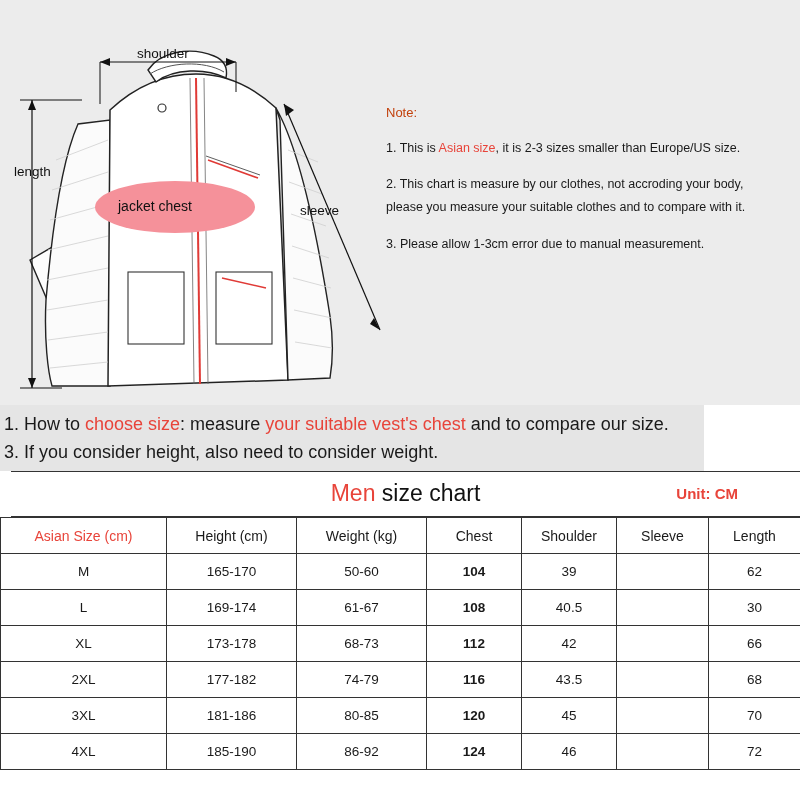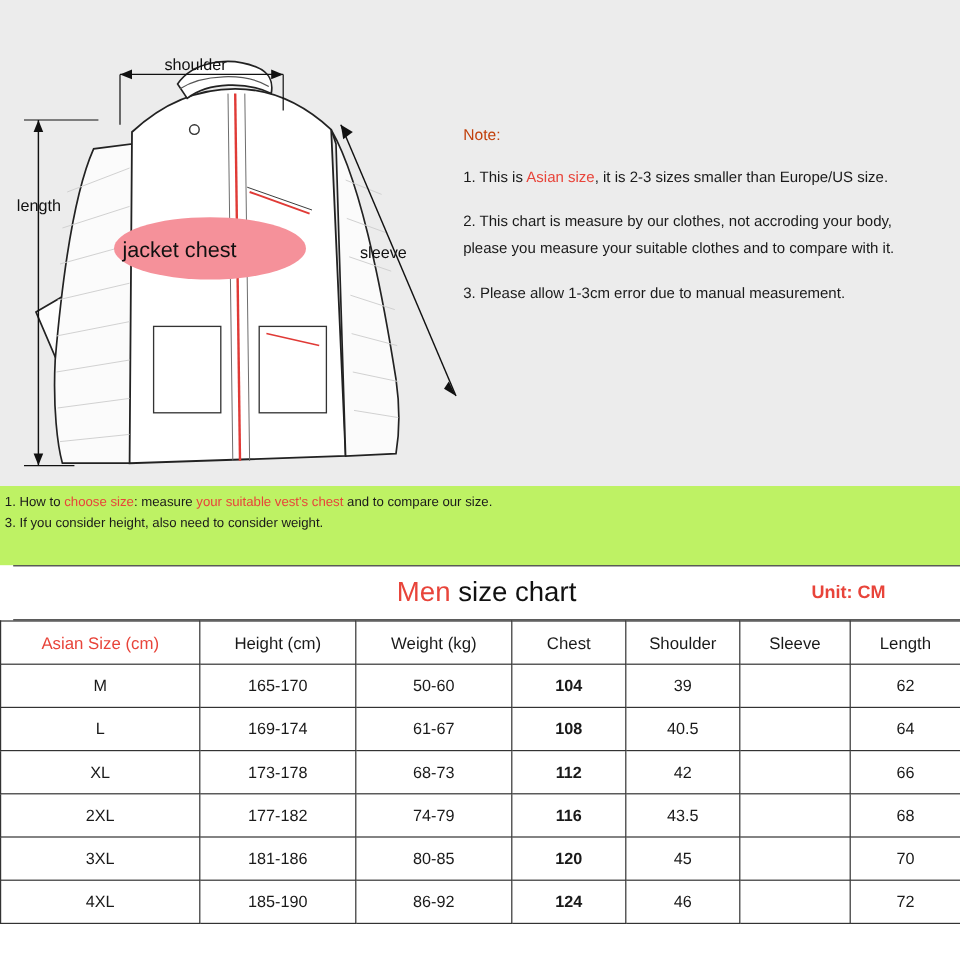--- a/index.html
+++ b/index.html
@@ -50,43 +50,43 @@
   .dim-label {
     position: absolute;
     font-size: 13.5px;
     color: #111;
     white-space: nowrap;
   }
   .lbl-shoulder { left: 137px; top: 46px; }
   .lbl-length   { left: 14px;  top: 164px; }
   .lbl-sleeve   { left: 300px; top: 203px; }
   .lbl-chest {
-    left: 102px; top: 198px;
-    font-size: 18px;
+    left: 118px; top: 198px;
+    font-size: 14px;
   }
 
   .chest-ellipse {
     position: absolute;
     left: 95px;
     top: 181px;
     width: 160px;
     height: 52px;
     background: #f5919a;
     border-radius: 50%;
   }
 
   
   .howto {
     position: relative;
-    width: 800px;
+    width: 704px;
     height: 66px;
-    background: #bef264;
+    background: #e5e5e5;
     padding: 6px 0 0 4px;
     box-sizing: border-box;
-    font-size: 11px;
+    font-size: 18px;
     line-height: 1.55;
   }
   .howto div { white-space: nowrap; }
 
   
   .chart-wrap {
     width: 800px;
   }
   .chart-head {
     position: relative;
@@ -285,21 +285,21 @@
         <td></td>
         <td>62</td>
       </tr>
       <tr>
         <td>L</td>
         <td>169-174</td>
         <td>61-67</td>
         <td class="td-chest">108</td>
         <td>40.5</td>
         <td></td>
-        <td>64</td>
+        <td>30</td>
       </tr>
       <tr>
         <td>XL</td>
         <td>173-178</td>
         <td>68-73</td>
         <td class="td-chest">112</td>
         <td>42</td>
         <td></td>
         <td>66</td>
       </tr>

